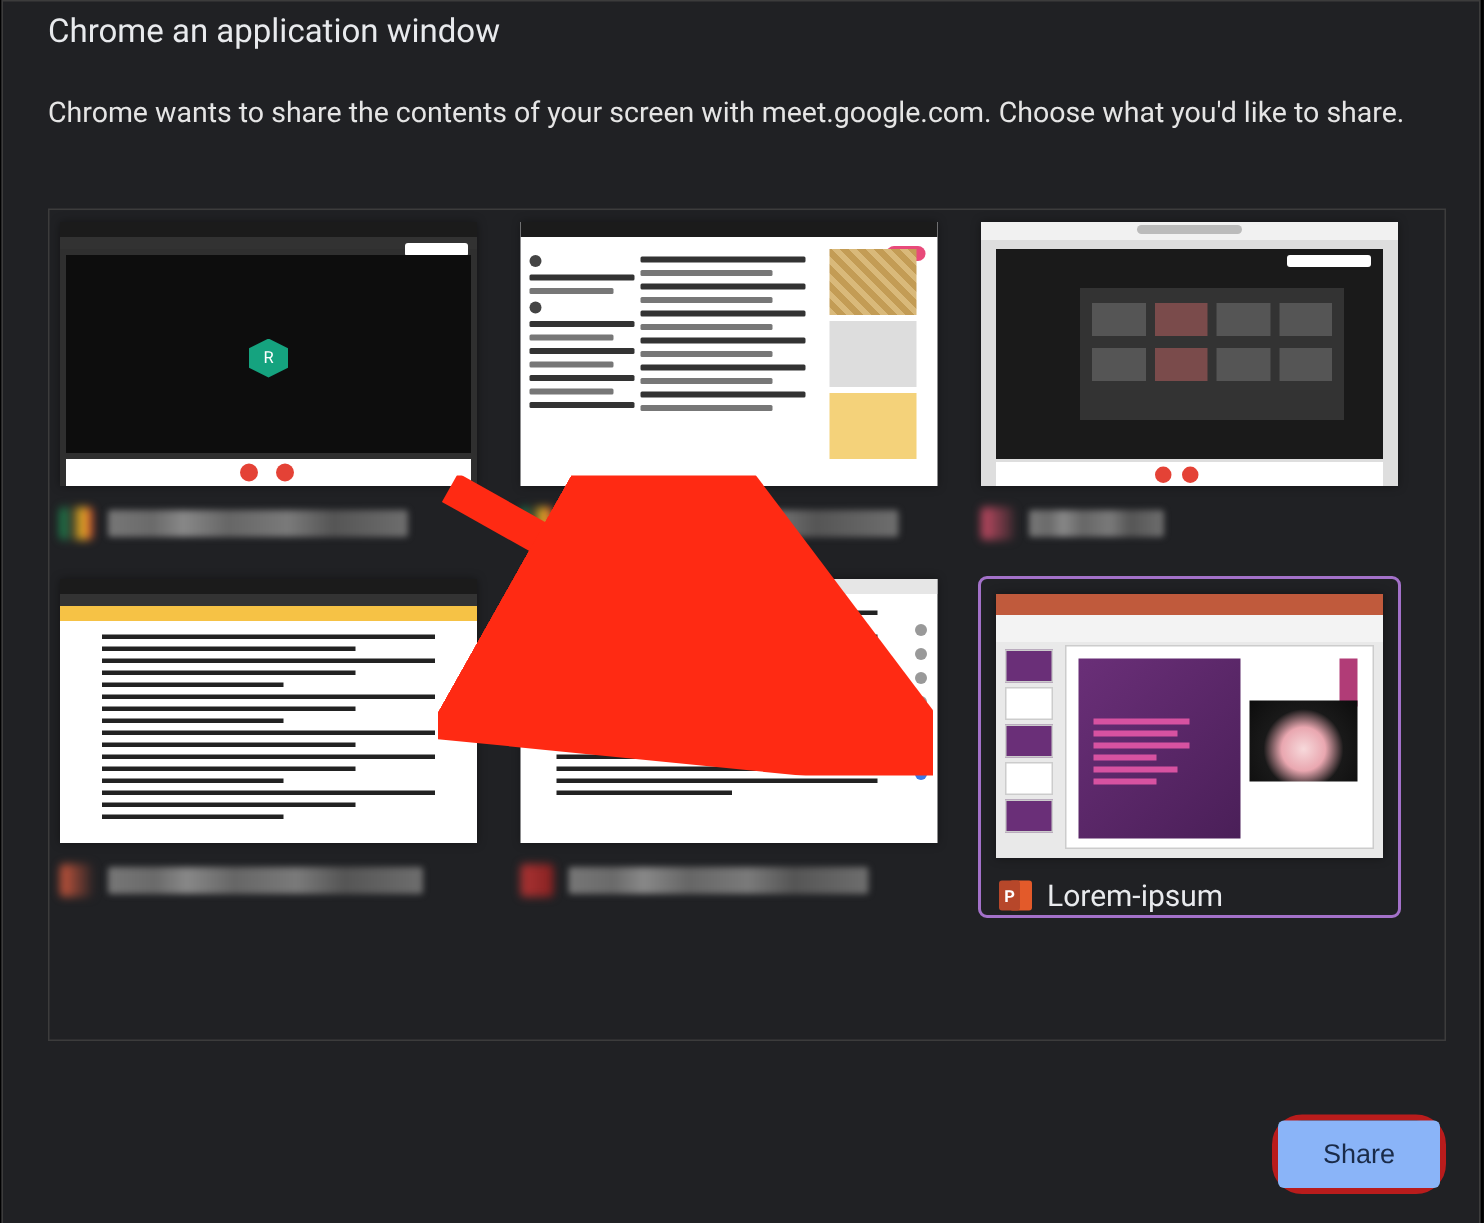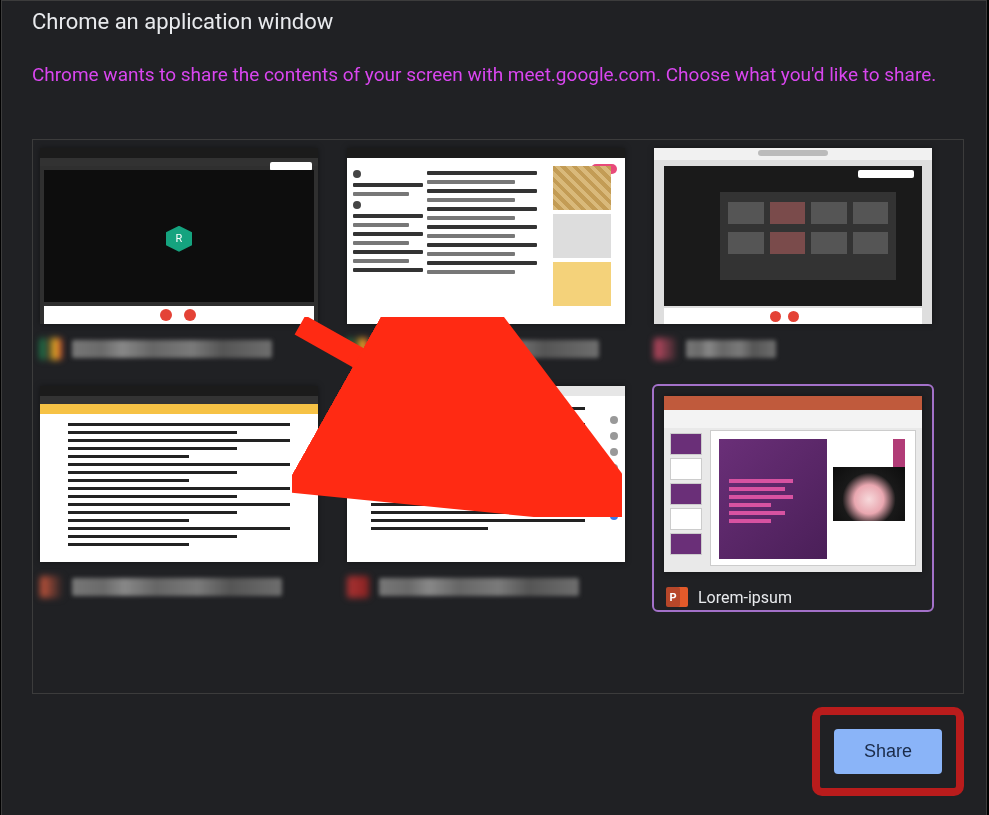--- a/index.html
+++ b/index.html
@@ -28,21 +28,21 @@
     font-size: 22px;
     color: #e8eaed;
   }
   .subtitle {
     position: absolute;
     left: 30px;
     top: 58px;
     width: 920px;
     font-size: 19px;
     line-height: 1.7;
-    color: #d946ef;
+    color: #e5e5e5;
   }
   .panel {
     position: absolute;
     left: 30px;
     top: 138px;
     width: 930px;
     height: 553px;
     border: 1px solid #3c3c3c;
   }
   .grid {
@@ -86,21 +86,21 @@
     align-items: center;
     height: 22px;
   }
   .favicon {
     width: 22px;
     height: 22px;
     margin-right: 10px;
     flex-shrink: 0;
   }
   .caption-text {
-    font-size: 16px;
+    font-size: 20px;
     color: #e8eaed;
     white-space: nowrap;
   }
   .blur-label {
     background: linear-gradient(90deg, #777 0%, #6a6a6a 15%, #888 25%, #666 40%, #7a7a7a 60%, #555 75%, #6e6e6e 100%);
     height: 18px;
     width: 200px;
     border-radius: 2px;
     filter: blur(2px);
   }
@@ -118,23 +118,23 @@
   }
   .btn-cancel {
     background: transparent;
     border: none;
     color: #8ab4f8;
     font-size: 18px;
     padding: 12px 20px;
     cursor: pointer;
   }
   .share-highlight {
-    border: 8px solid #b91c1c;
-    border-radius: 10px;
-    padding: 14px;
+    border: 4px solid #b91c1c;
+    border-radius: 20px;
+    padding: 0;
   }
   .btn-share {
     background: #8ab4f8;
     border: none;
     color: #1a2b49;
     font-size: 18px;
     padding: 12px 26px;
     border-radius: 4px;
     cursor: pointer;
     width: 108px;

